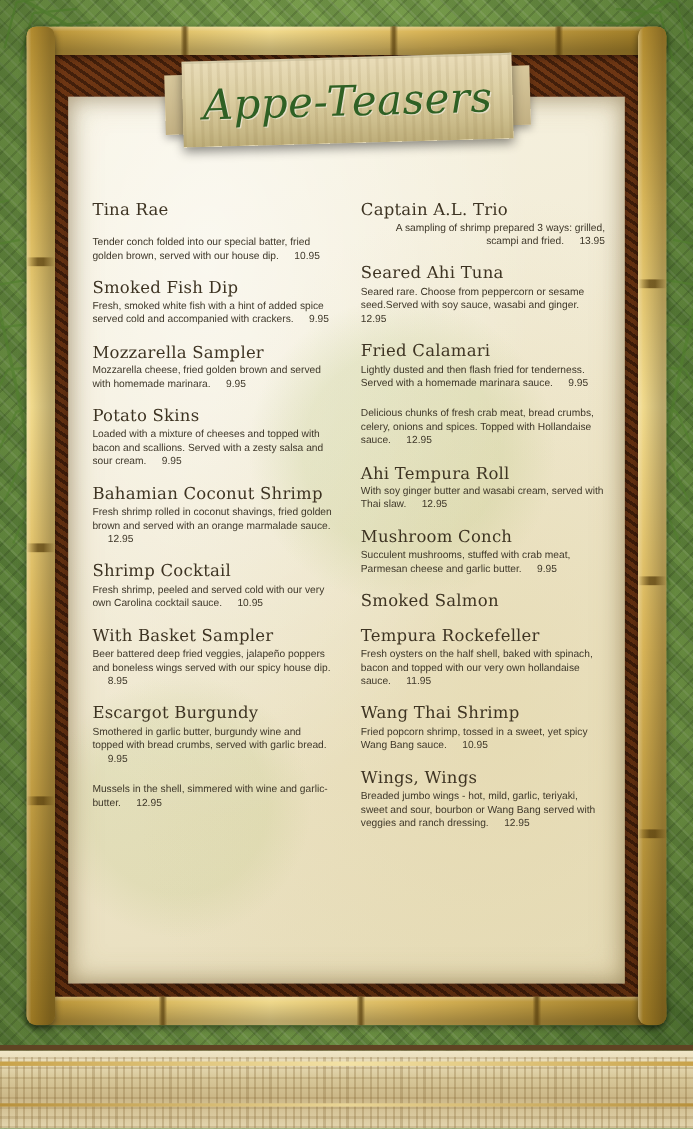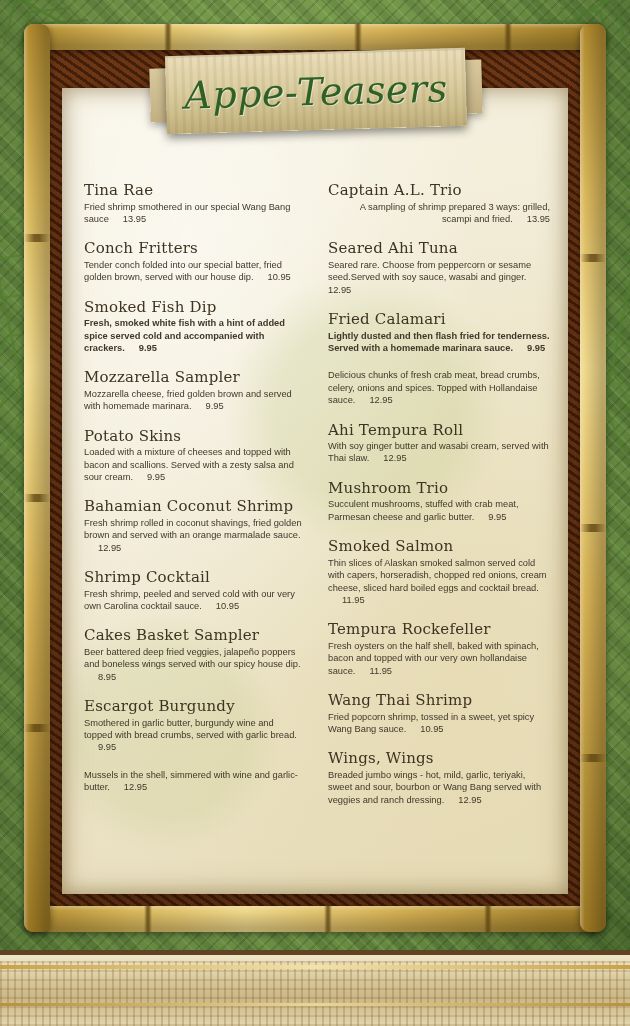--- a/index.html
+++ b/index.html
@@ -164,21 +164,21 @@
     letter-spacing: .2px;
     margin-bottom: 2px;
     line-height: 1.1;
   }
   .item-desc {
     font-family: "Liberation Sans", sans-serif;
     font-size: 9.3px;
     line-height: 12.4px;
     color: #3f382a;
   }
-  .item-desc.bold { font-weight: bold; }
+  .item-desc.bold { font-weight: normal; }
   .price { display:inline; white-space: nowrap; }
   .gap { display:inline-block; width:14px; }
 </style>
 </head>
 <body>
 
 <div id="page">
 
   <svg class="frond" style="left:-30px; top:-30px; width:280px; height:220px;" viewBox="0 0 280 220">
     <g stroke="#4e7a2c" stroke-width="2" fill="none" opacity="0.85">
@@ -314,24 +314,22 @@
   <div class="banner-wide"></div>
   <div class="banner">
     <div class="title">Appe-Teasers</div>
   </div>
 
   <div class="columns">
 
     <div class="col col-left">
       <div class="item">
         <div class="item-name">Tina Rae</div>
-        <div class="item-desc"><span>Fried shrimp smothered in our special Wang Bang sauce</span><span class="gap"></span><span class="price">13.95</span></div>
-      </div>
-      <div class="item">
-        <div class="item-name">Conch Fritters</div>
+      </div>
+      <div class="item">
         <div class="item-desc"><span>Tender conch folded into our special batter, fried golden brown, served with our house dip.</span><span class="gap"></span><span class="price">10.95</span></div>
       </div>
       <div class="item">
         <div class="item-name">Smoked Fish Dip</div>
         <div class="item-desc bold"><span>Fresh, smoked white fish with a hint of added spice served cold and accompanied with crackers.</span><span class="gap"></span><span class="price">9.95</span></div>
       </div>
       <div class="item">
         <div class="item-name">Mozzarella Sampler</div>
         <div class="item-desc"><span>Mozzarella cheese, fried golden brown and served with homemade marinara.</span><span class="gap"></span><span class="price">9.95</span></div>
       </div>
@@ -341,21 +339,21 @@
       </div>
       <div class="item">
         <div class="item-name">Bahamian Coconut Shrimp</div>
         <div class="item-desc"><span>Fresh shrimp rolled in coconut shavings, fried golden brown and served with an orange marmalade sauce.</span><span class="gap"></span><span class="price">12.95</span></div>
       </div>
       <div class="item">
         <div class="item-name">Shrimp Cocktail</div>
         <div class="item-desc"><span>Fresh shrimp, peeled and served cold with our very own Carolina cocktail sauce.</span><span class="gap"></span><span class="price">10.95</span></div>
       </div>
       <div class="item">
-        <div class="item-name">Cakes Basket Sampler</div>
+        <div class="item-name">With Basket Sampler</div>
         <div class="item-desc"><span>Beer battered deep fried veggies, jalapeño poppers and boneless wings served with our spicy house dip.</span><span class="gap"></span><span class="price">8.95</span></div>
       </div>
       <div class="item">
         <div class="item-name">Escargot Burgundy</div>
         <div class="item-desc"><span>Smothered in garlic butter, burgundy wine and topped with bread crumbs, served with garlic bread.</span><span class="gap"></span><span class="price">9.95</span></div>
       </div>
       <div class="item">
         <div class="item-desc"><span>Mussels in the shell, simmered with wine and  garlic-butter.</span><span class="gap"></span><span class="price">12.95</span></div>
       </div>
     </div>
@@ -374,26 +372,25 @@
         <div class="item-desc bold"><span>Lightly dusted and then flash fried for tenderness. Served with a homemade marinara sauce.</span><span class="gap"></span><span class="price">9.95</span></div>
       </div>
       <div class="item">
         <div class="item-desc"><span>Delicious chunks of fresh crab meat, bread crumbs, celery, onions and spices. Topped with Hollandaise sauce.</span><span class="gap"></span><span class="price">12.95</span></div>
       </div>
       <div class="item">
         <div class="item-name">Ahi Tempura Roll</div>
         <div class="item-desc"><span>With soy ginger butter and wasabi cream, served with Thai slaw.</span><span class="gap"></span><span class="price">12.95</span></div>
       </div>
       <div class="item">
-        <div class="item-name">Mushroom Trio</div>
+        <div class="item-name">Mushroom Conch</div>
         <div class="item-desc"><span>Succulent mushrooms, stuffed with crab meat, Parmesan cheese and garlic butter.</span><span class="gap"></span><span class="price">9.95</span></div>
       </div>
       <div class="item">
         <div class="item-name">Smoked Salmon</div>
-        <div class="item-desc"><span>Thin slices of Alaskan smoked salmon served cold with capers, horseradish, chopped red onions, cream cheese, sliced hard boiled eggs and cocktail bread.</span><span class="gap"></span><span class="price">11.95</span></div>
       </div>
       <div class="item">
         <div class="item-name">Tempura Rockefeller</div>
         <div class="item-desc"><span>Fresh oysters on the half shell, baked with spinach, bacon and topped with our very own hollandaise sauce.</span><span class="gap"></span><span class="price">11.95</span></div>
       </div>
       <div class="item">
         <div class="item-name">Wang Thai Shrimp</div>
         <div class="item-desc"><span>Fried popcorn shrimp, tossed in a sweet, yet spicy Wang Bang sauce.</span><span class="gap"></span><span class="price">10.95</span></div>
       </div>
       <div class="item">

